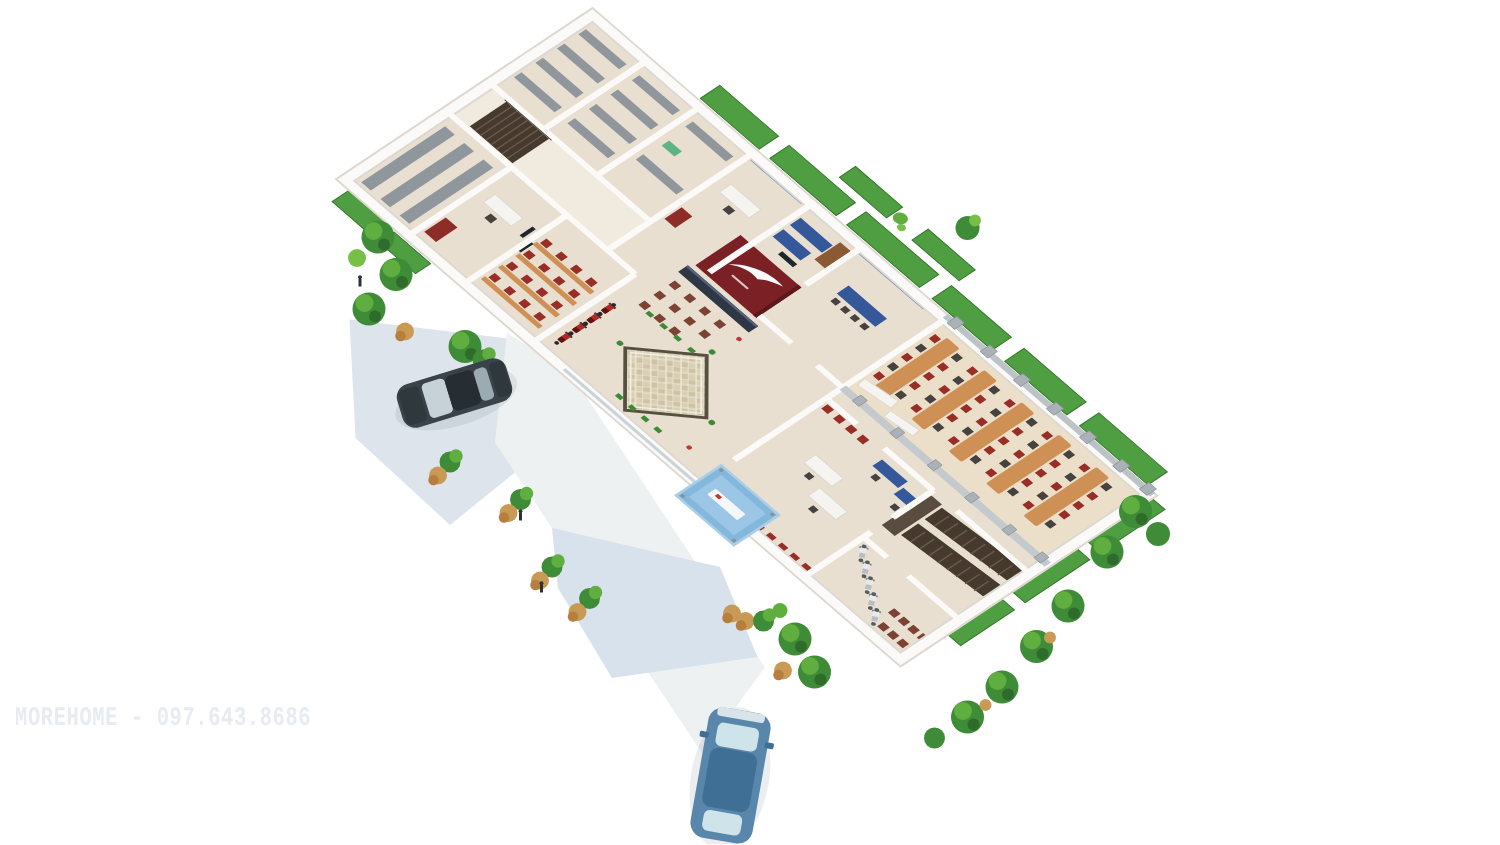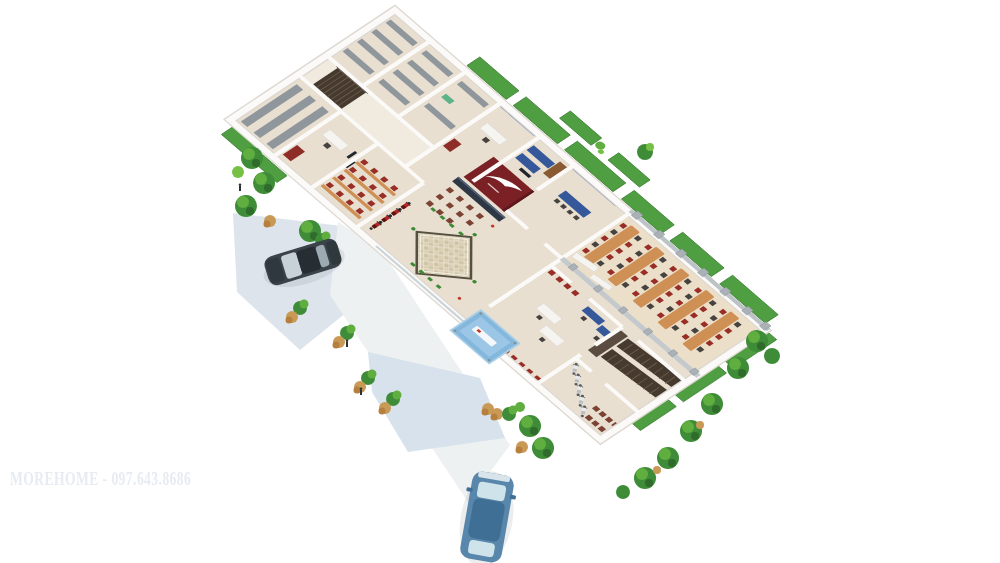--- a/index.html
+++ b/index.html
@@ -1,17 +1,17 @@
 <!DOCTYPE html>
 <html style="--bg: #ffffff; --floor: #e8dfd0; --floor-light: #f0eadf; --floor-warm: #ecdfc9; --wall: #fbfaf8; --wall-shade: #ddd8d1; --red-wall: #7b2025; --counter: #2e3744; --wood: #cf9055; --chair-red: #982e26; --chair-brown: #7c4233; --shelf-gray: #8f979d; --stair-dark: #463a2f; --grass: #4f9e41; --hedge: #3c8a36; --pavement: #dde4ec; --walkway: #eef1f2; --plaza: #d7e2ec; --canopy-blue: #84b7dc; --car-dark: #3a4349; --car-blue: #5987ab; --glass-blue: #cfe4ea; --tile-tan: #cfc3a4; --tile-border: #55503f; --column-gray: #aab2b8; --watermark: #e7ebf2;"><head>
 <meta charset="utf-8">
 <style>
   html,body{margin:0;padding:0;background:#fff;}
   .stage{position:relative;width:1000px;height:563px;background:var(--bg,#ffffff);overflow:hidden;
-         font-family:Liberation Serif, serif;}
+         font-family:Liberation Mono, monospace;}
   svg{position:absolute;left:0;top:0;}
   
   .f-floor{fill:var(--floor,#e8dfd0);}
   .f-light{fill:var(--floor-light,#f0eadf);}
   .f-warm{fill:var(--floor-warm,#ecdfc9);}
   .wall{stroke:var(--wall,#fbfaf8);stroke-width:4.5;fill:none;stroke-linecap:butt;}
   .wall-outer{stroke:var(--wall,#fbfaf8);stroke-width:7;fill:none;}
   .wall-shadow{stroke:var(--wall-shade,#ddd8d1);stroke-width:10;fill:none;}
   .glass{stroke:#c9d4da;stroke-width:2.5;fill:none;}
   .grass{fill:var(--grass,#4f9e41);stroke:#37782e;stroke-width:.8;}

